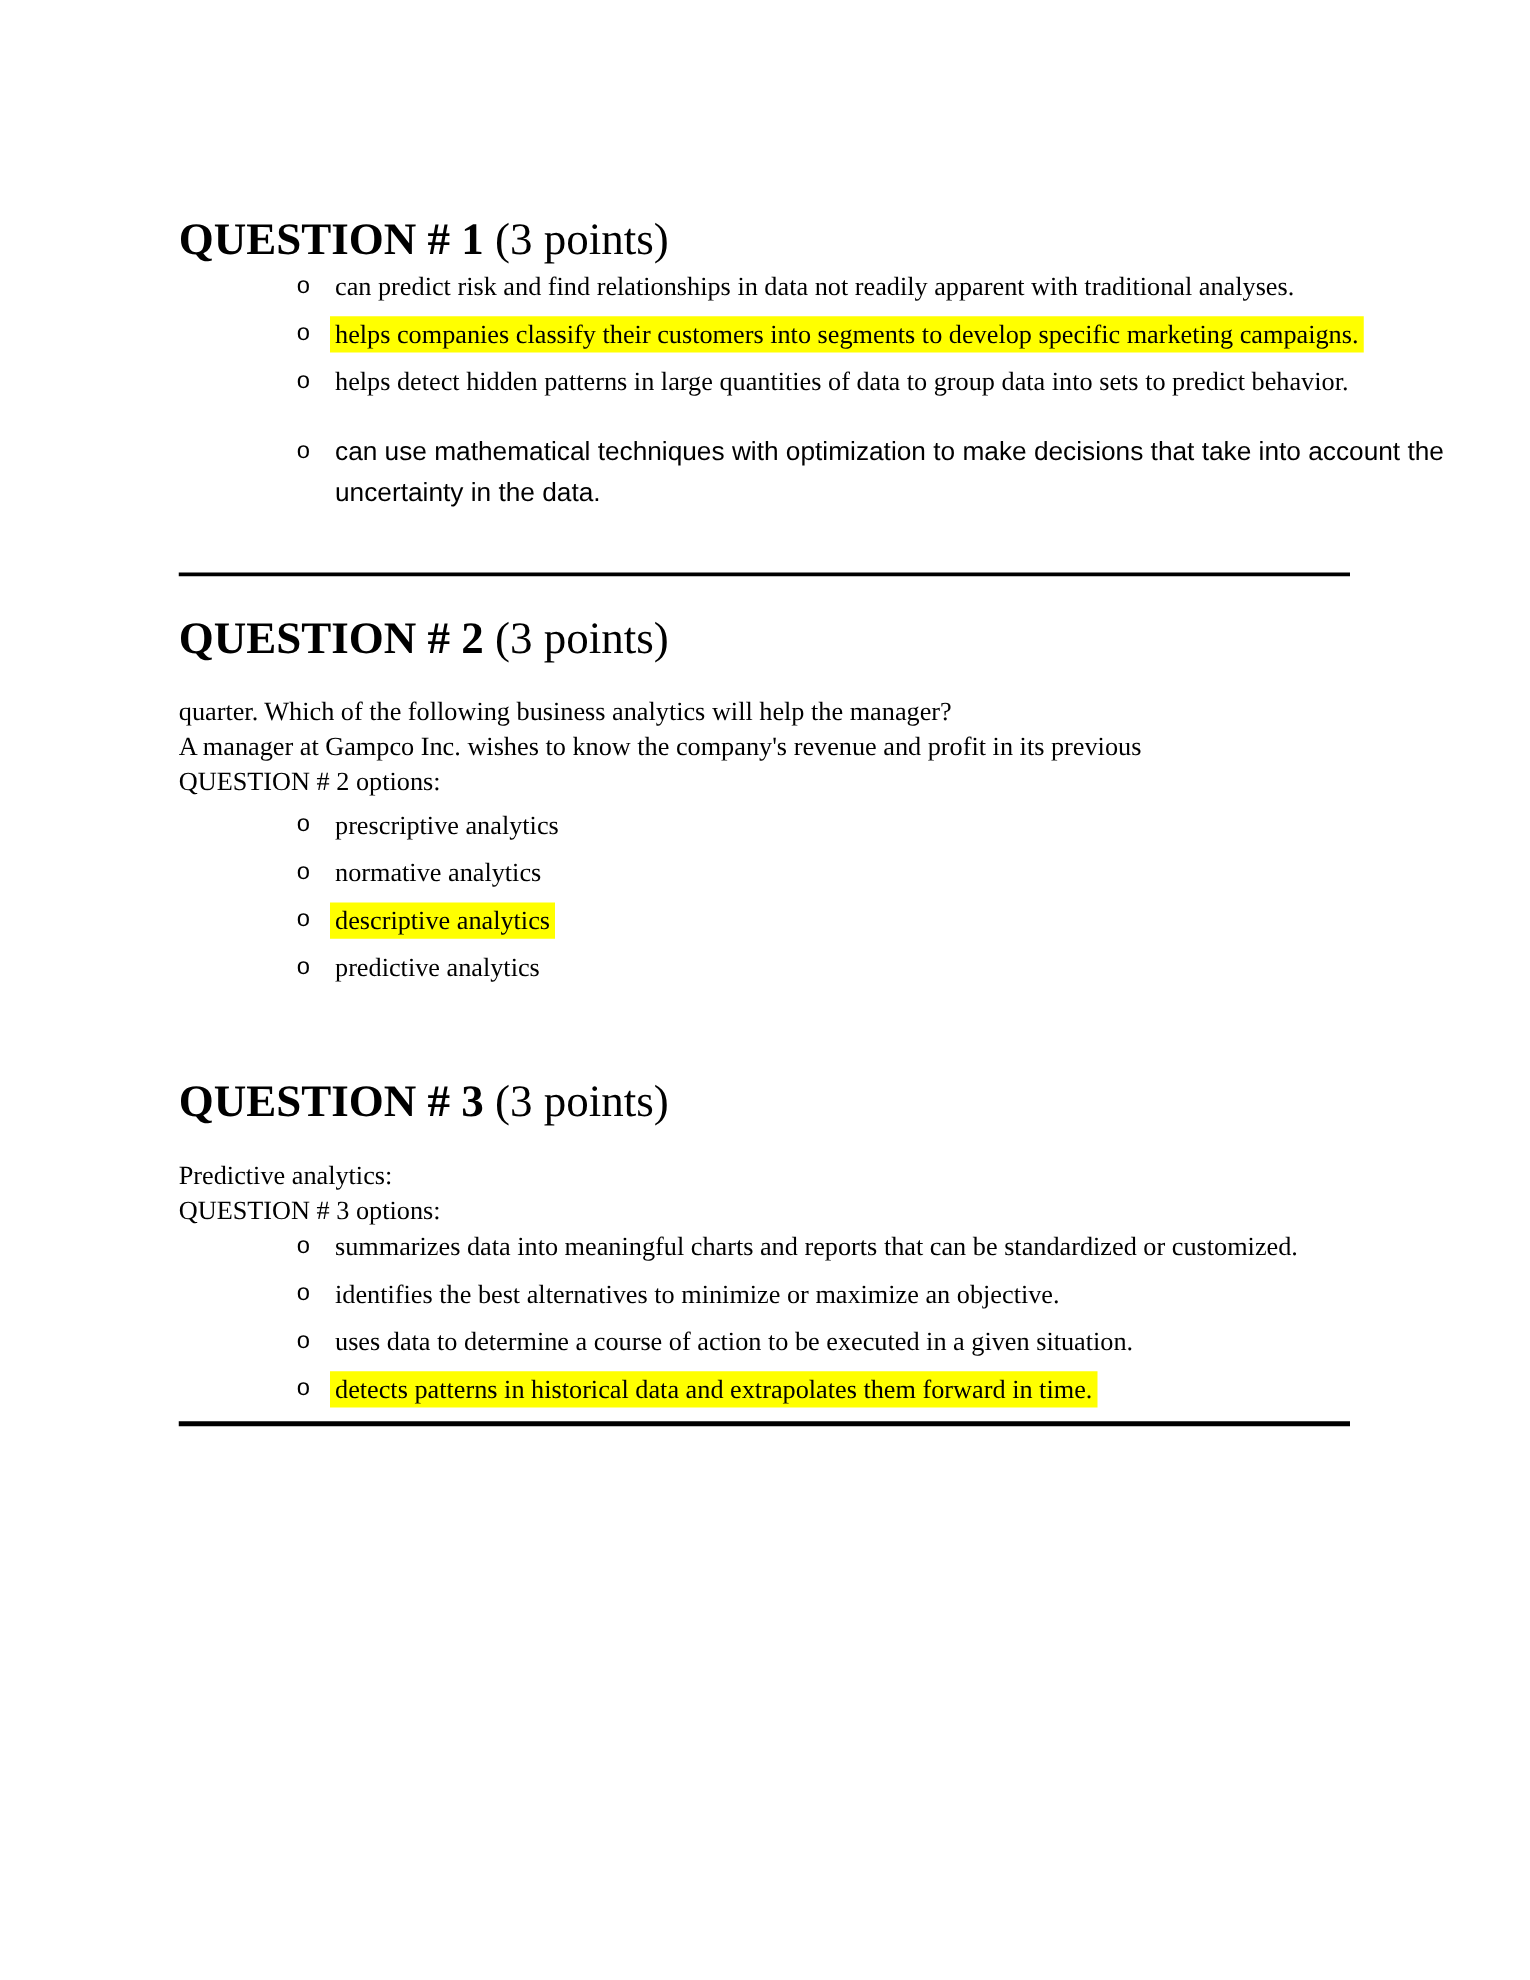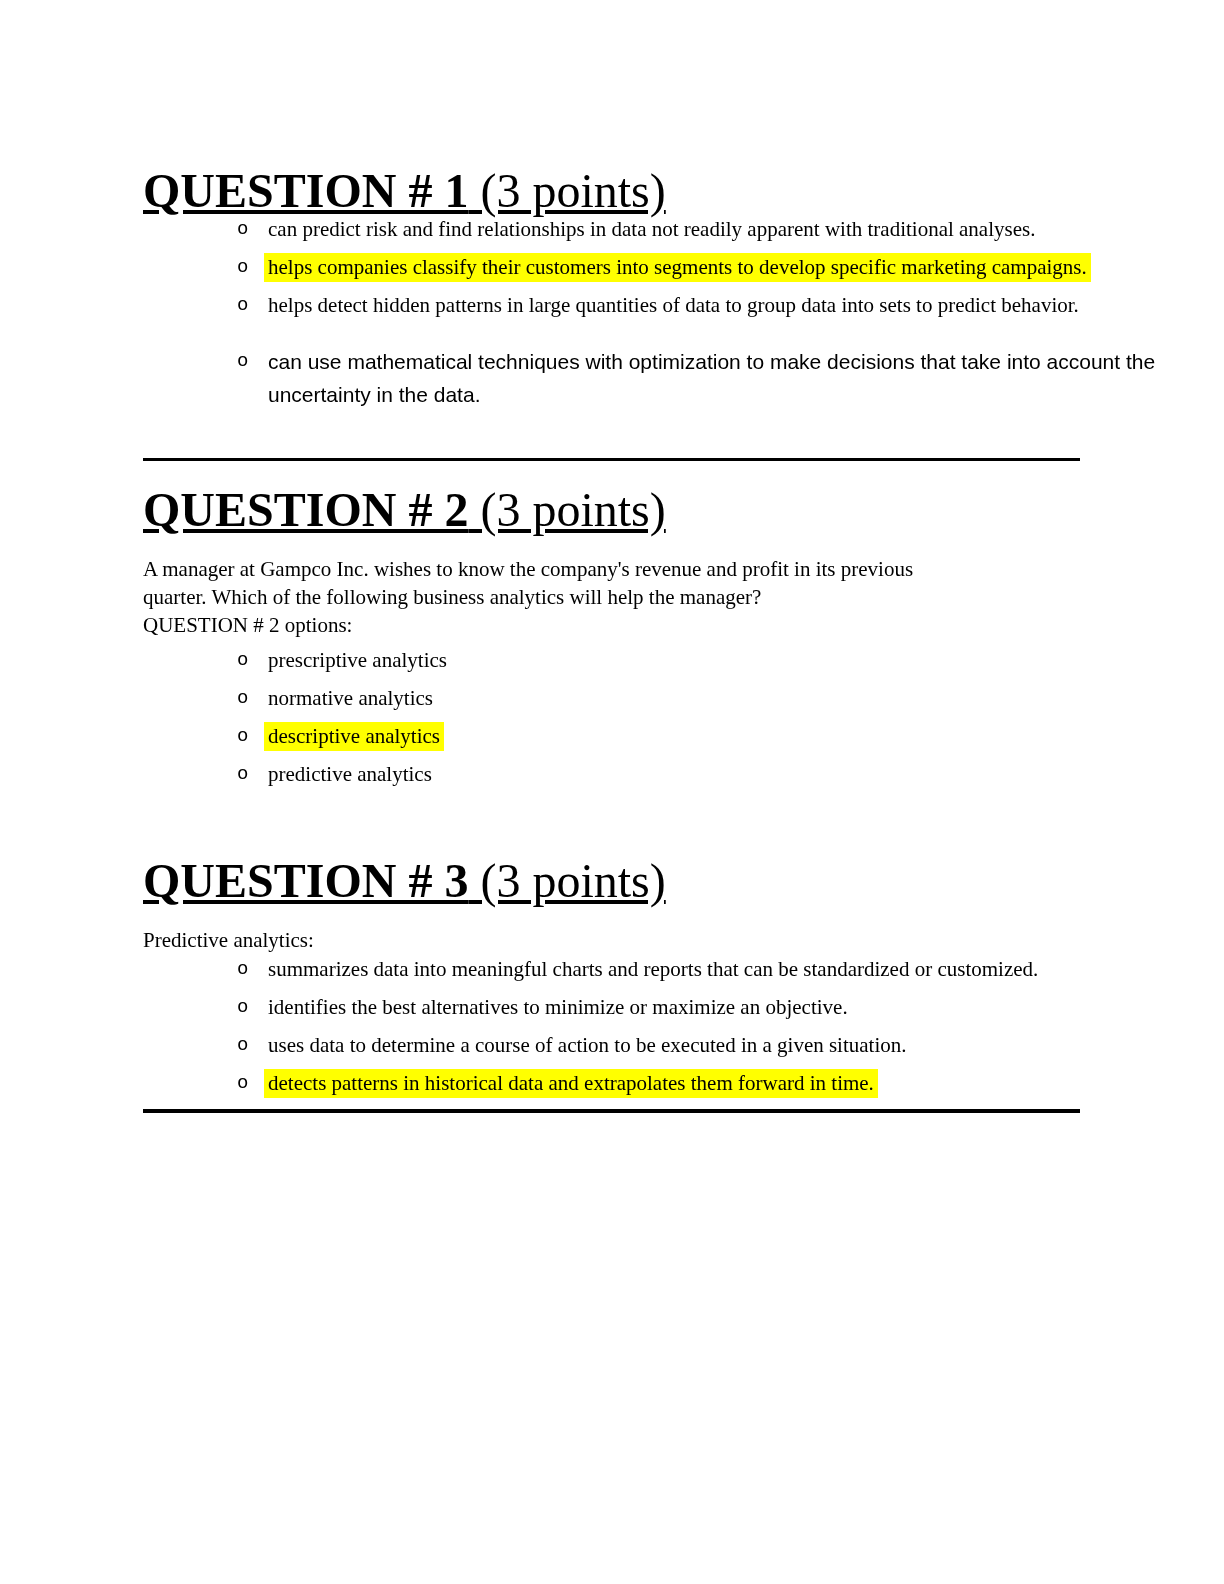--- a/index.html
+++ b/index.html
@@ -14,25 +14,24 @@
     box-sizing: border-box;
     padding-left: 143px;
     padding-right: 10px;
     overflow: hidden;
     background: #ffffff;
     color: #000000;
     font-family: "Liberation Serif", "DejaVu Serif", serif;
   }
   .q-heading {
     margin: 0;
-    font-size: 48px;
+    font-size: 36px;
     line-height: 42px;
     font-weight: bold;
     font-family: inherit;
-    text-decoration: underline;
   }
   .q-points { font-weight: normal; }
   .q1 .q-heading { margin-top: 170px; }
   .q2 .q-heading { margin-top: 28px; }
   .q3 .q-heading { margin-top: 72px; }
 
   .prompt {
     margin-top: 30px;
     font-size: 21px;
     line-height: 28px;
@@ -108,22 +107,22 @@
         <span class="bullet">o</span>
         <span class="option-text">can use mathematical techniques with optimization to make decisions that take into account the uncertainty in the data.</span>
       </li>
     </ul>
     <hr class="rule rule-mid">
   </section>
 
   <section class="question q2">
     <h1 class="q-heading"><span class="q-title">QUESTION # 2</span><span class="q-points"> (3 points)</span></h1>
     <div class="prompt">
+      <div class="prompt-line">quarter. Which of the following business analytics will help the manager?</div>
       <div class="prompt-line">A manager at Gampco Inc. wishes to know the company's revenue and profit in its previous</div>
-      <div class="prompt-line">quarter. Which of the following business analytics will help the manager?</div>
       <div class="prompt-line">QUESTION # 2 options:</div>
     </div>
     <ul class="options">
       <li class="option">
         <span class="bullet">o</span>
         <span class="option-text">prescriptive analytics</span>
       </li>
       <li class="option">
         <span class="bullet">o</span>
         <span class="option-text">normative analytics</span>
@@ -136,20 +135,21 @@
         <span class="bullet">o</span>
         <span class="option-text">predictive analytics</span>
       </li>
     </ul>
   </section>
 
   <section class="question q3">
     <h1 class="q-heading"><span class="q-title">QUESTION # 3</span><span class="q-points"> (3 points)</span></h1>
     <div class="prompt">
       <div class="prompt-line">Predictive analytics:</div>
+      <div class="prompt-line">QUESTION # 3 options:</div>
     </div>
     <ul class="options">
       <li class="option">
         <span class="bullet">o</span>
         <span class="option-text">summarizes data into meaningful charts and reports that can be standardized or customized.</span>
       </li>
       <li class="option">
         <span class="bullet">o</span>
         <span class="option-text">identifies the best alternatives to minimize or maximize an objective.</span>
       </li>

